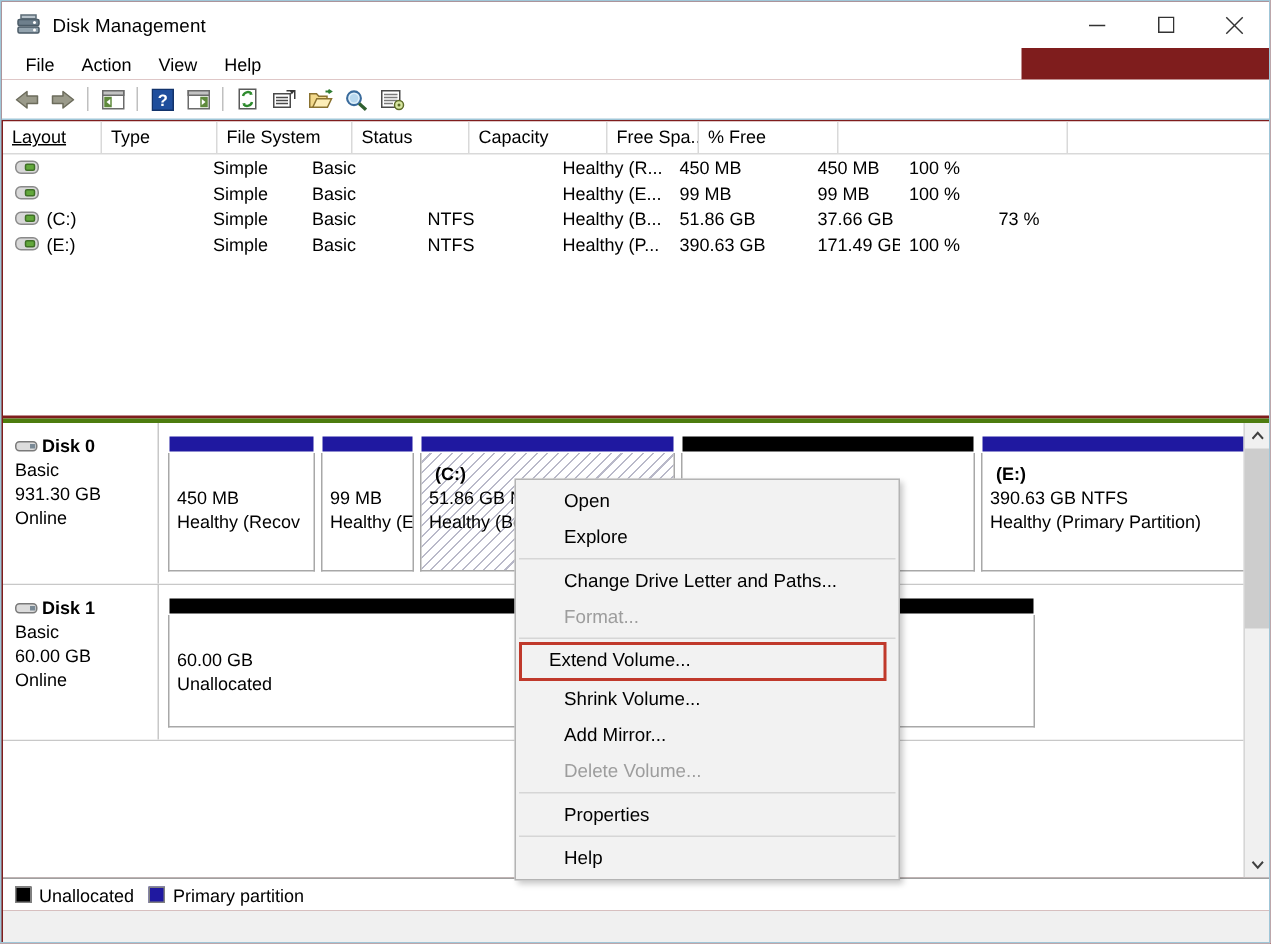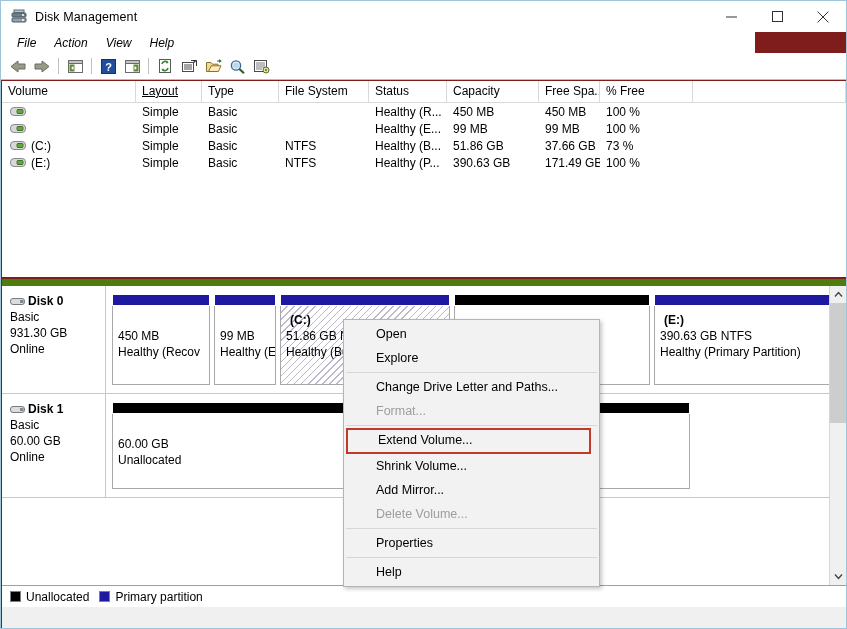--- a/index.html
+++ b/index.html
@@ -52,27 +52,26 @@
     display: flex;
     align-items: center;
     justify-content: center;
     cursor: default;
   }
 
   
   .menubar {
     position: absolute;
     left: 0; top: 31px;
-    width: 754px; height: 21px;
+    width: 680px; height: 21px;
     background: #ffffff;
     display: flex;
     align-items: center;
     padding-left: 7px;
     box-sizing: border-box;
-    font-style: italic;
   }
   .menu-item {
     font-size: 12px;
     color: #000;
     padding: 2px 9px;
     cursor: default;
   }
 
   
   .toolbar {
@@ -149,21 +148,21 @@
     flex: none;
     position: relative;
   }
 
   
   .graph-panel {
     position: absolute;
     left: 1px; top: 278px;
     width: 844px; height: 306px;
     background: #ffffff;
-    border-top: 7px solid #4d7c0f;
+    border-top: 3px solid #4d7c0f;
     box-sizing: border-box;
     overflow: hidden;
   }
   .disk-row {
     position: relative;
     display: flex;
     border-bottom: 1px solid #c8c8c8;
     background: #ffffff;
     box-sizing: border-box;
   }
@@ -333,21 +332,21 @@
     position: relative;
   }
   .ctx-item.disabled { color: #9d9d9d; }
   .ctx-sep {
     height: 1px;
     background: #d6d6d6;
     margin: 2px 2px;
   }
   .ctx-item.highlighted {
     margin: 0 8px 0 2px;
-    padding-left: 30px;
+    padding-left: 18px;
     border: 2px solid #c0392b;
     height: 22px;
     line-height: 20px;
     box-sizing: content-box;
   }
 </style>
 </head>
 <body>
 
 <div id="app">
@@ -468,21 +467,20 @@
         <line x1="3" y1="8" x2="12" y2="8" stroke="#7a7a7a"></line>
         <line x1="3" y1="10" x2="9" y2="10" stroke="#7a7a7a"></line>
         <circle cx="13" cy="11" r="3" fill="#d7e6a0" stroke="#5c6b28"></circle>
         <circle cx="13" cy="11" r="1" fill="#5c6b28"></circle>
       </svg>
     </div>
   </div>
 
   <div class="vol-panel">
     <div class="vol-header">
-        <div class="vh-cell" style="width: 134px;">Volume</div>
         <div class="vh-cell" style="width: 66px; text-decoration: underline;">Layout</div>
         <div class="vh-cell" style="width: 77px;">Type</div>
         <div class="vh-cell" style="width: 90px;">File System</div>
         <div class="vh-cell" style="width: 78px;">Status</div>
         <div class="vh-cell" style="width: 92px;">Capacity</div>
         <div class="vh-cell" style="width: 61px;">Free Spa...</div>
         <div class="vh-cell" style="width: 93px;">% Free</div>
         <div class="vh-cell" style="width: 153px;"></div>
       </div>
     <div class="vol-rows">
@@ -525,21 +523,21 @@
                 <rect x="7" y="3.5" width="6" height="4" rx="1" fill="#63a83c" stroke="#3f7026"></rect>
               </svg></span>
             <span>(C:)</span>
           </div>
           <div class="vr-cell" style="width: 66px;">Simple</div>
           <div class="vr-cell" style="width: 77px;">Basic</div>
           <div class="vr-cell" style="width: 90px;">NTFS</div>
           <div class="vr-cell" style="width: 78px;">Healthy (B...</div>
           <div class="vr-cell" style="width: 92px;">51.86 GB</div>
           <div class="vr-cell" style="width: 61px;">37.66 GB</div>
-          <div class="vr-cell" style="width: 93px;">73 %</div>
+          <div class="vr-cell" style="width: 93px; text-align: right;">73 %</div>
         </div>
         <div class="vol-row">
           <div class="vr-cell vol" style="width: 134px;">
             <span class="drive-icon"><svg width="16" height="11" viewBox="0 0 16 11">
                 <rect x="0.5" y="1.5" width="15" height="8" rx="3.5" fill="#d8d8d8" stroke="#8a8a8a"></rect>
                 <rect x="7" y="3.5" width="6" height="4" rx="1" fill="#63a83c" stroke="#3f7026"></rect>
               </svg></span>
             <span>(E:)</span>
           </div>
           <div class="vr-cell" style="width: 66px;">Simple</div>

